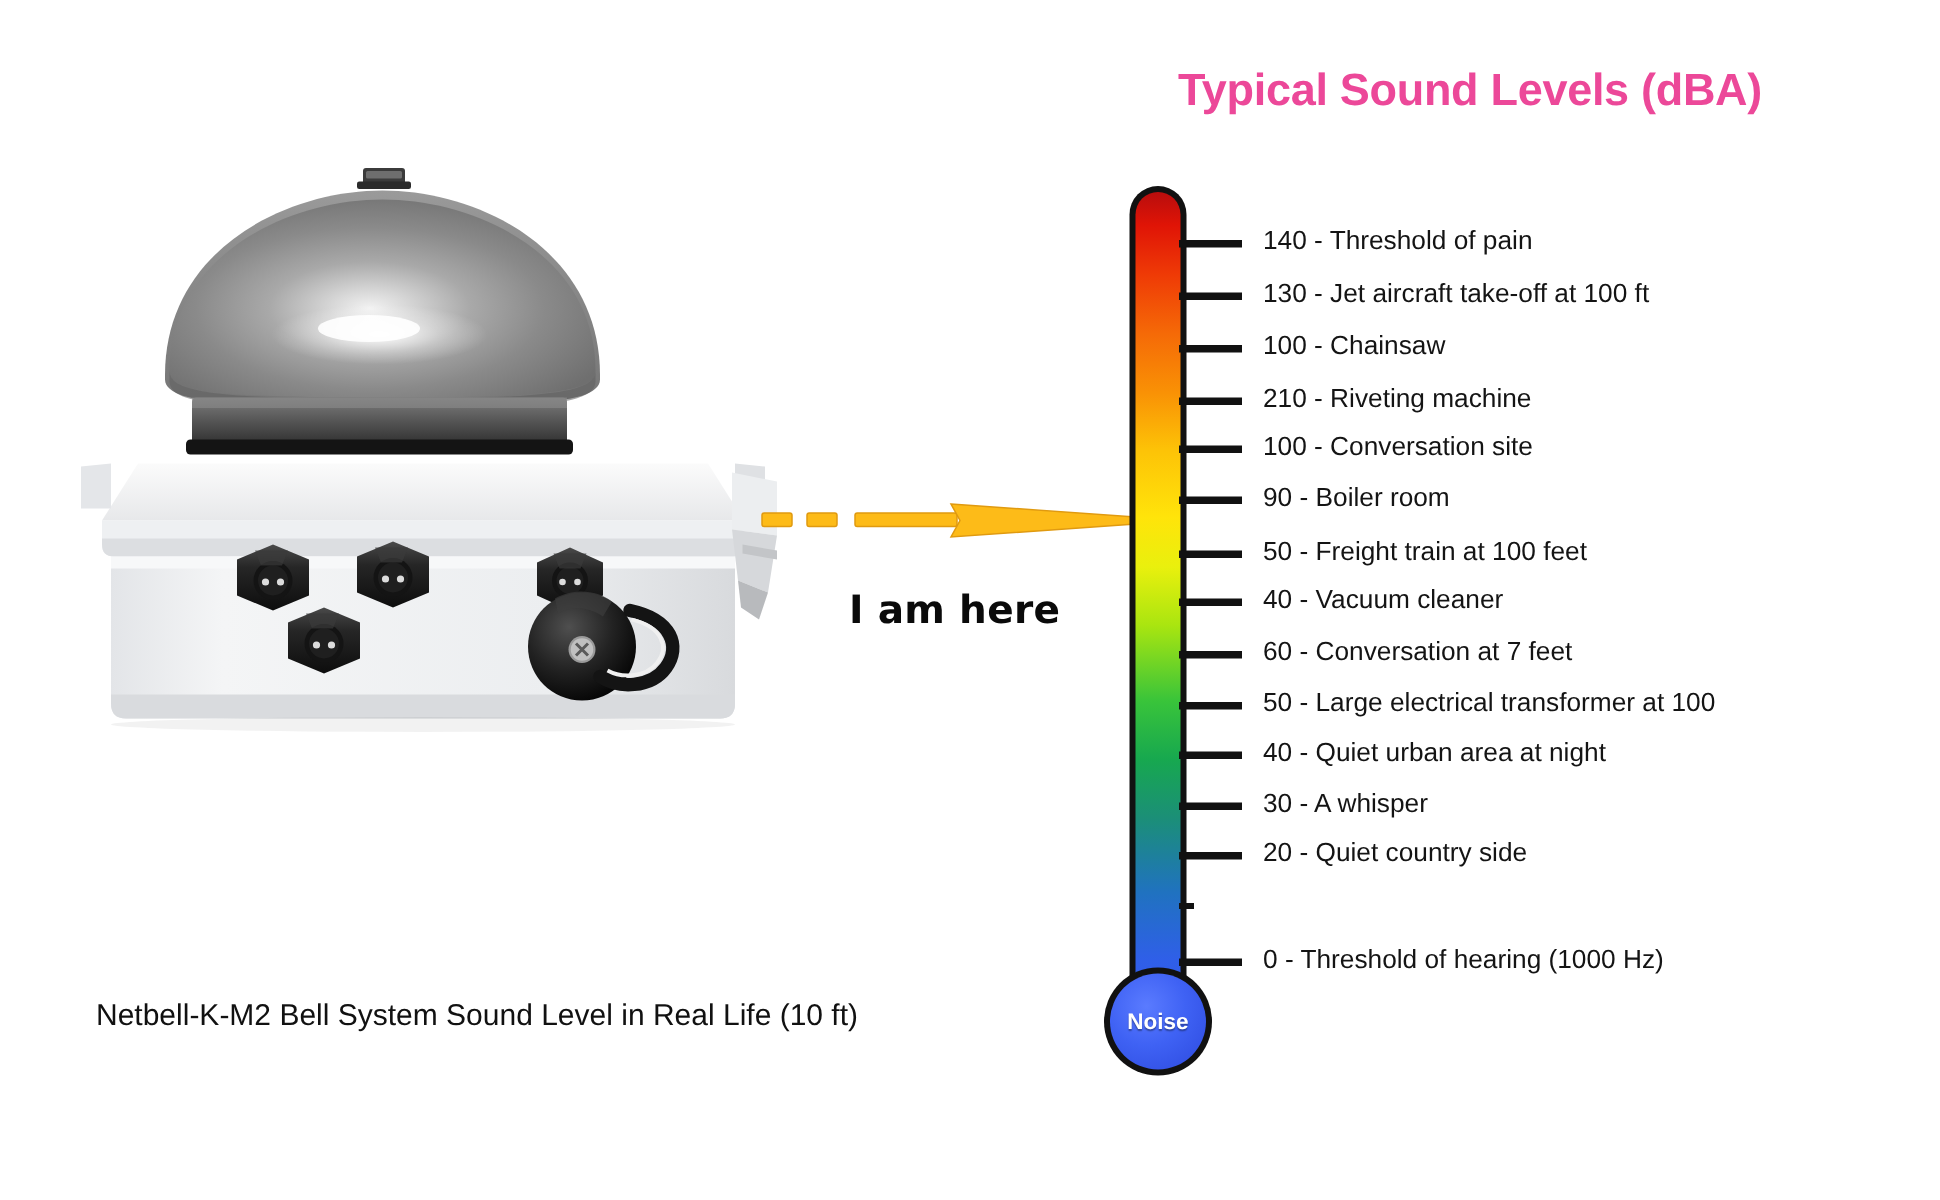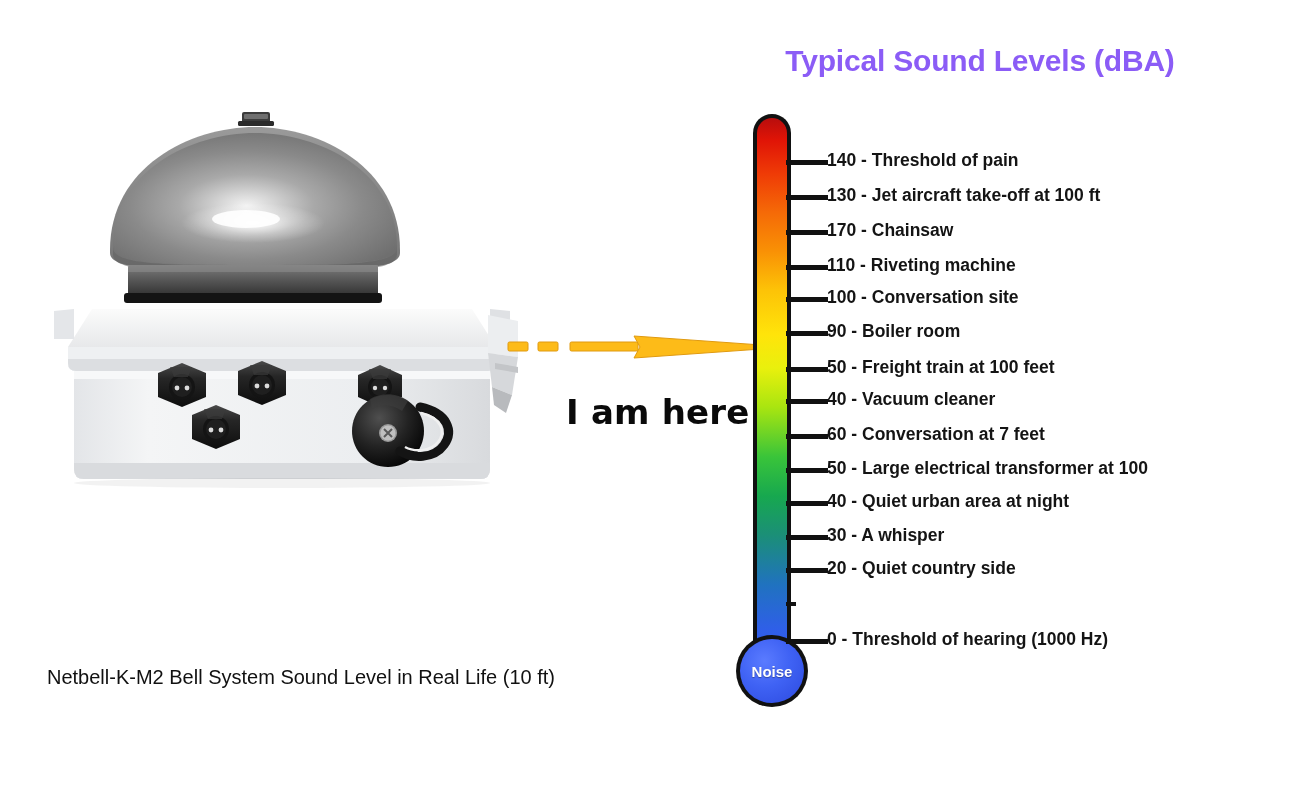--- a/index.html
+++ b/index.html
@@ -19,29 +19,29 @@
   
   #chart-title {
     position: absolute;
     left: 700px;
     top: 44px;
     width: 560px;
     text-align: center;
     font-family: "Liberation Sans", sans-serif;
     font-size: 30px;
     font-weight: bold;
-    color: #8b5cf6;
+    color: #ec4899;
     letter-spacing: -0.2px;
   }
 
   
   #thermometer {
     position: absolute;
     left: 736px;
-    top: 108px;
+    top: 118px;
     width: 80px;
     height: 610px;
   }
   #thermo-column-outline {
     position: absolute;
     left: 17px;
     top: 6px;
     width: 38px;
     height: 560px;
     background: #111111;
@@ -127,52 +127,52 @@
     height: 5px;
     background: #111111;
   }
   .tick.short {
     width: 10px;
     height: 4px;
     top: -2px;
   }
   .scale-label {
     position: absolute;
-    left: 41px;
+    left: 56px;
     top: -12px;
     white-space: nowrap;
     font-family: "Liberation Sans", sans-serif;
     font-size: 17.5px;
-    font-weight: bold;
+    font-weight: normal;
     color: #141414;
   }
 
   
   #pointer-arrow {
     position: absolute;
     left: 500px;
     top: 330px;
     width: 300px;
     height: 40px;
   }
   #here-label {
     position: absolute;
     left: 566px;
     top: 392px;
     font-family: "DejaVu Sans", sans-serif;
-    font-size: 34px;
+    font-size: 26px;
     font-weight: 600;
     color: #0a0a0a;
     letter-spacing: 0.2px;
   }
 
   
   #caption {
     position: absolute;
-    left: 47px;
+    left: 64px;
     top: 666px;
     font-family: "Liberation Sans", sans-serif;
     font-size: 20px;
     font-weight: normal;
     color: #111111;
     text-align: center;
   }
 
   
   #product-photo {
@@ -349,25 +349,25 @@
     <div class="scale-row" style="top: 162px;">
       <div class="tick"></div>
       <div class="scale-label">140 - Threshold of pain</div>
     </div>
     <div class="scale-row" style="top: 197px;">
       <div class="tick"></div>
       <div class="scale-label">130 - Jet aircraft take-off at 100 ft</div>
     </div>
     <div class="scale-row" style="top: 232px;">
       <div class="tick"></div>
-      <div class="scale-label">170 - Chainsaw</div>
+      <div class="scale-label">100 - Chainsaw</div>
     </div>
     <div class="scale-row" style="top: 267px;">
       <div class="tick"></div>
-      <div class="scale-label">110 -  Riveting machine</div>
+      <div class="scale-label">210 -  Riveting machine</div>
     </div>
     <div class="scale-row" style="top: 299px;">
       <div class="tick"></div>
       <div class="scale-label">100 - Conversation site</div>
     </div>
     <div class="scale-row" style="top: 333px;">
       <div class="tick"></div>
       <div class="scale-label">90 - Boiler room</div>
     </div>
     <div class="scale-row" style="top: 369px;">

